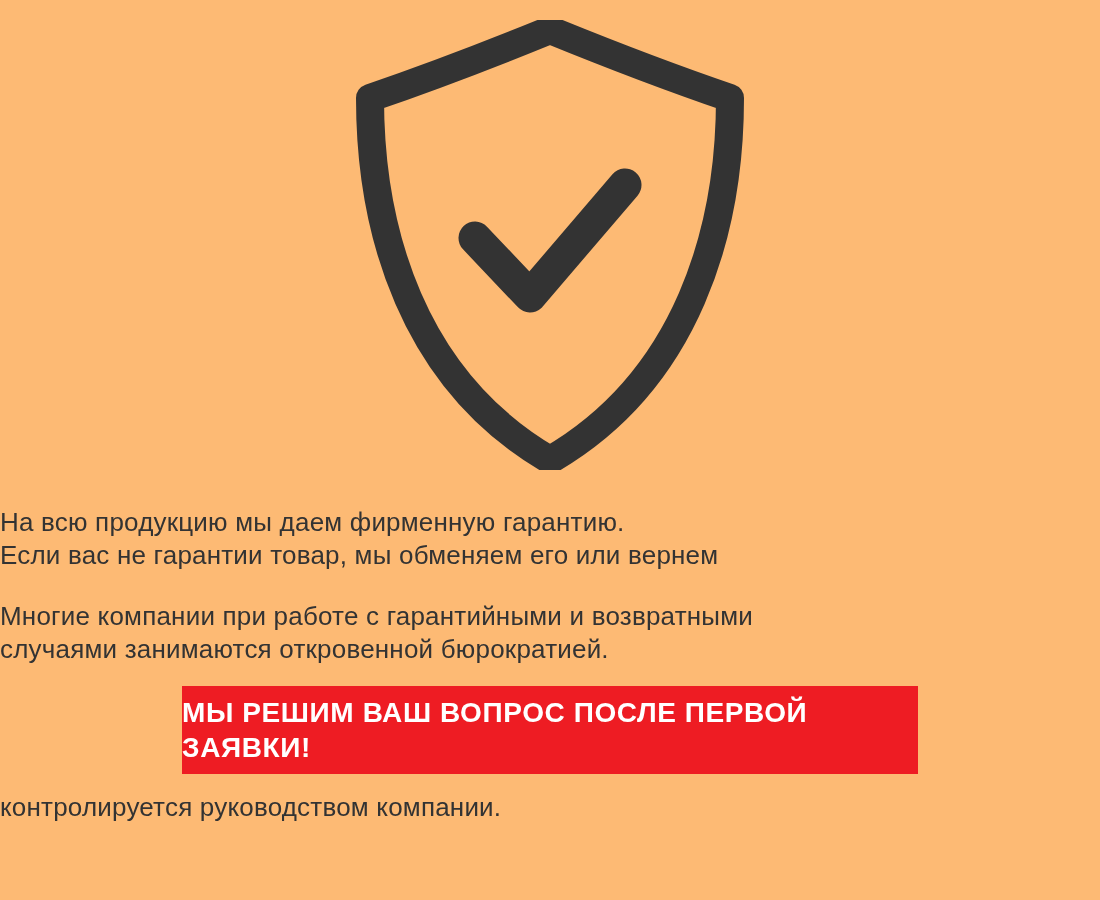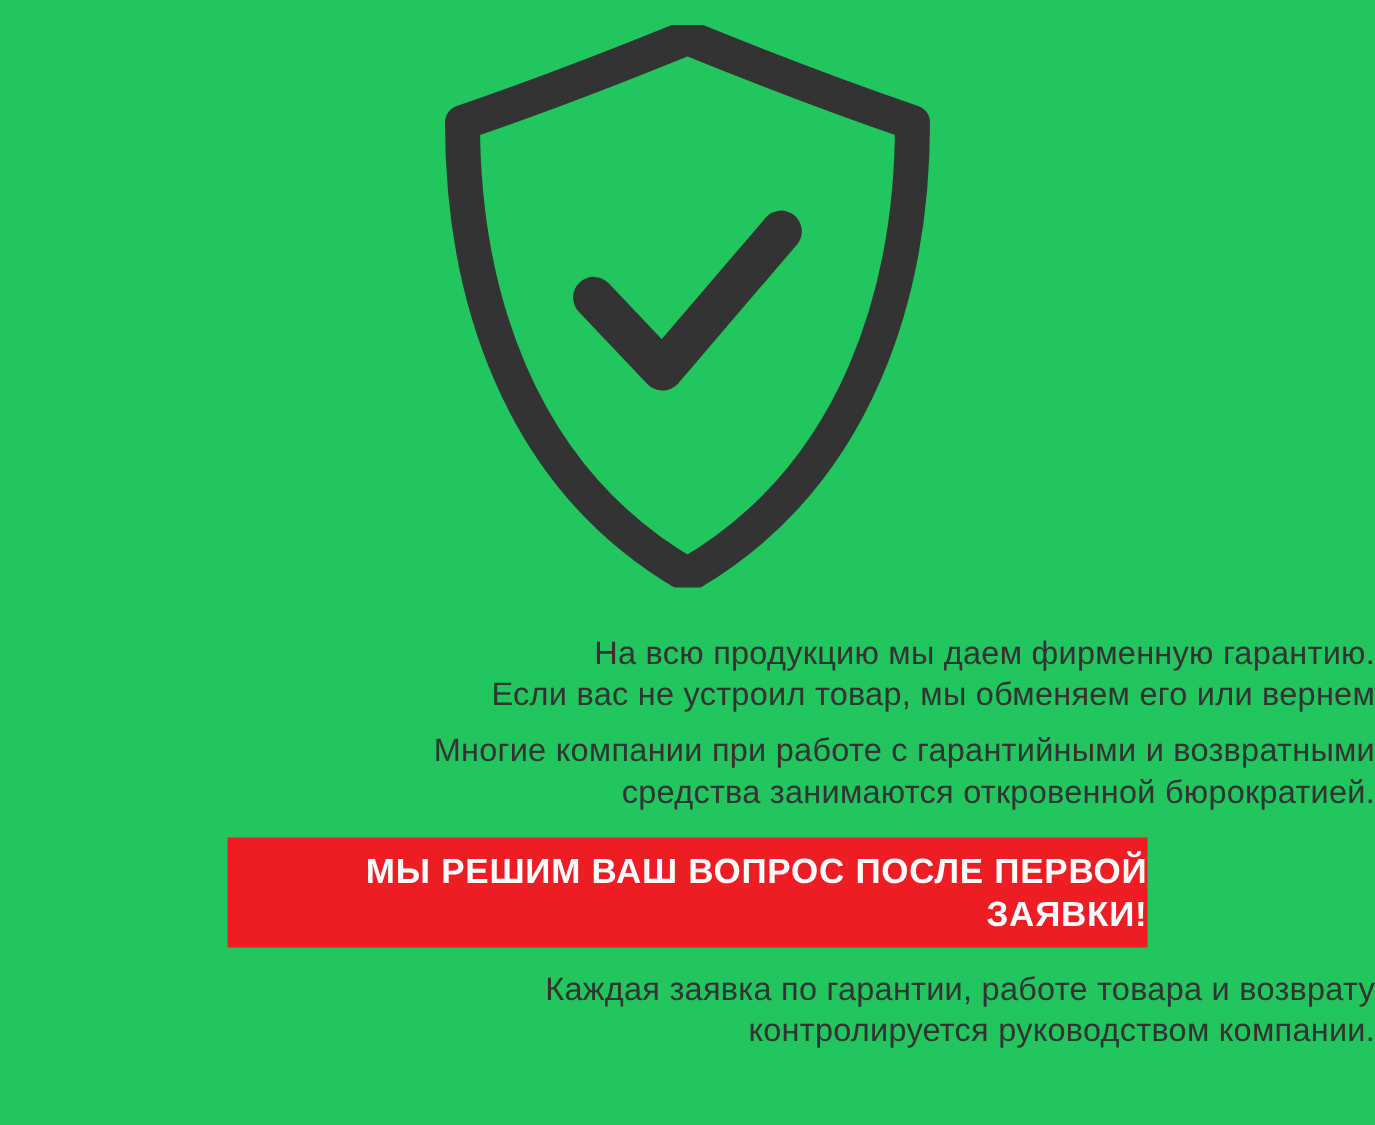--- a/index.html
+++ b/index.html
@@ -4,45 +4,45 @@
 <style>
   html, body {
     margin: 0;
     padding: 0;
     background: #ffffff;
   }
   .page {
     position: relative;
     width: 1100px;
     height: 900px;
-    background: #22c55e;
+    background: #fdba74;
     font-family: "Liberation Sans", sans-serif;
     color: #333333;
-    text-align: right;
+    text-align: left;
     overflow: hidden;
   }
   .icon-wrap {
     width: 396px;
     height: 450px;
     margin: 20px auto 0 auto;
   }
   .icon-wrap svg {
     display: block;
     width: 100%;
     height: 100%;
   }
   .para {
     font-size: 26px;
     line-height: 33px;
     font-weight: 400;
     letter-spacing: 0.2px;
     color: #333333;
   }
   .para-intro   { margin-top: 36px; }
-  .para-problem { margin-top: 12px; }
+  .para-problem { margin-top: 28px; }
   .para-footer  { margin-top: 17px; }
   .banner {
     width: 736px;
     margin: 20px auto 0 auto;
     background: #ee1c23;
     color: #ffffff;
     font-weight: bold;
     font-size: 28px;
     line-height: 35px;
     padding: 9px 0;
@@ -57,30 +57,29 @@
 
   <div class="icon-wrap">
     <svg viewBox="0 0 396 450" xmlns="http://www.w3.org/2000/svg" aria-hidden="true">
       <path d="M198 10 Q 100 50 18 78 C 18 210 60 360 198 440 C 336 360 378 210 378 78 Q 296 50 198 10 Z" fill="none" stroke="#333333" stroke-width="28" stroke-linejoin="round" stroke-linecap="round"></path>
       <polyline points="123,218 178,276 273,165" fill="none" stroke="#333333" stroke-width="33" stroke-linejoin="round" stroke-linecap="round"></polyline>
     </svg>
   </div>
 
   <div class="para para-intro">
     <span class="line">На всю продукцию мы даем фирменную гарантию.</span>
-    <span class="line">Если вас не устроил товар, мы обменяем его или вернем</span>
+    <span class="line">Если вас не гарантии товар, мы обменяем его или вернем</span>
   </div>
 
   <div class="para para-problem">
     <span class="line">Многие компании при работе с гарантийными и возвратными</span>
-    <span class="line">средства занимаются откровенной бюрократией.</span>
+    <span class="line">случаями занимаются откровенной бюрократией.</span>
   </div>
 
   <div class="banner">
     <span class="line">МЫ РЕШИМ ВАШ ВОПРОС ПОСЛЕ ПЕРВОЙ ЗАЯВКИ!</span>
   </div>
 
   <div class="para para-footer">
-    <span class="line">Каждая заявка по гарантии, работе товара и возврату</span>
     <span class="line">контролируется руководством компании.</span>
   </div>
 
 </div>
 
 </body></html>

